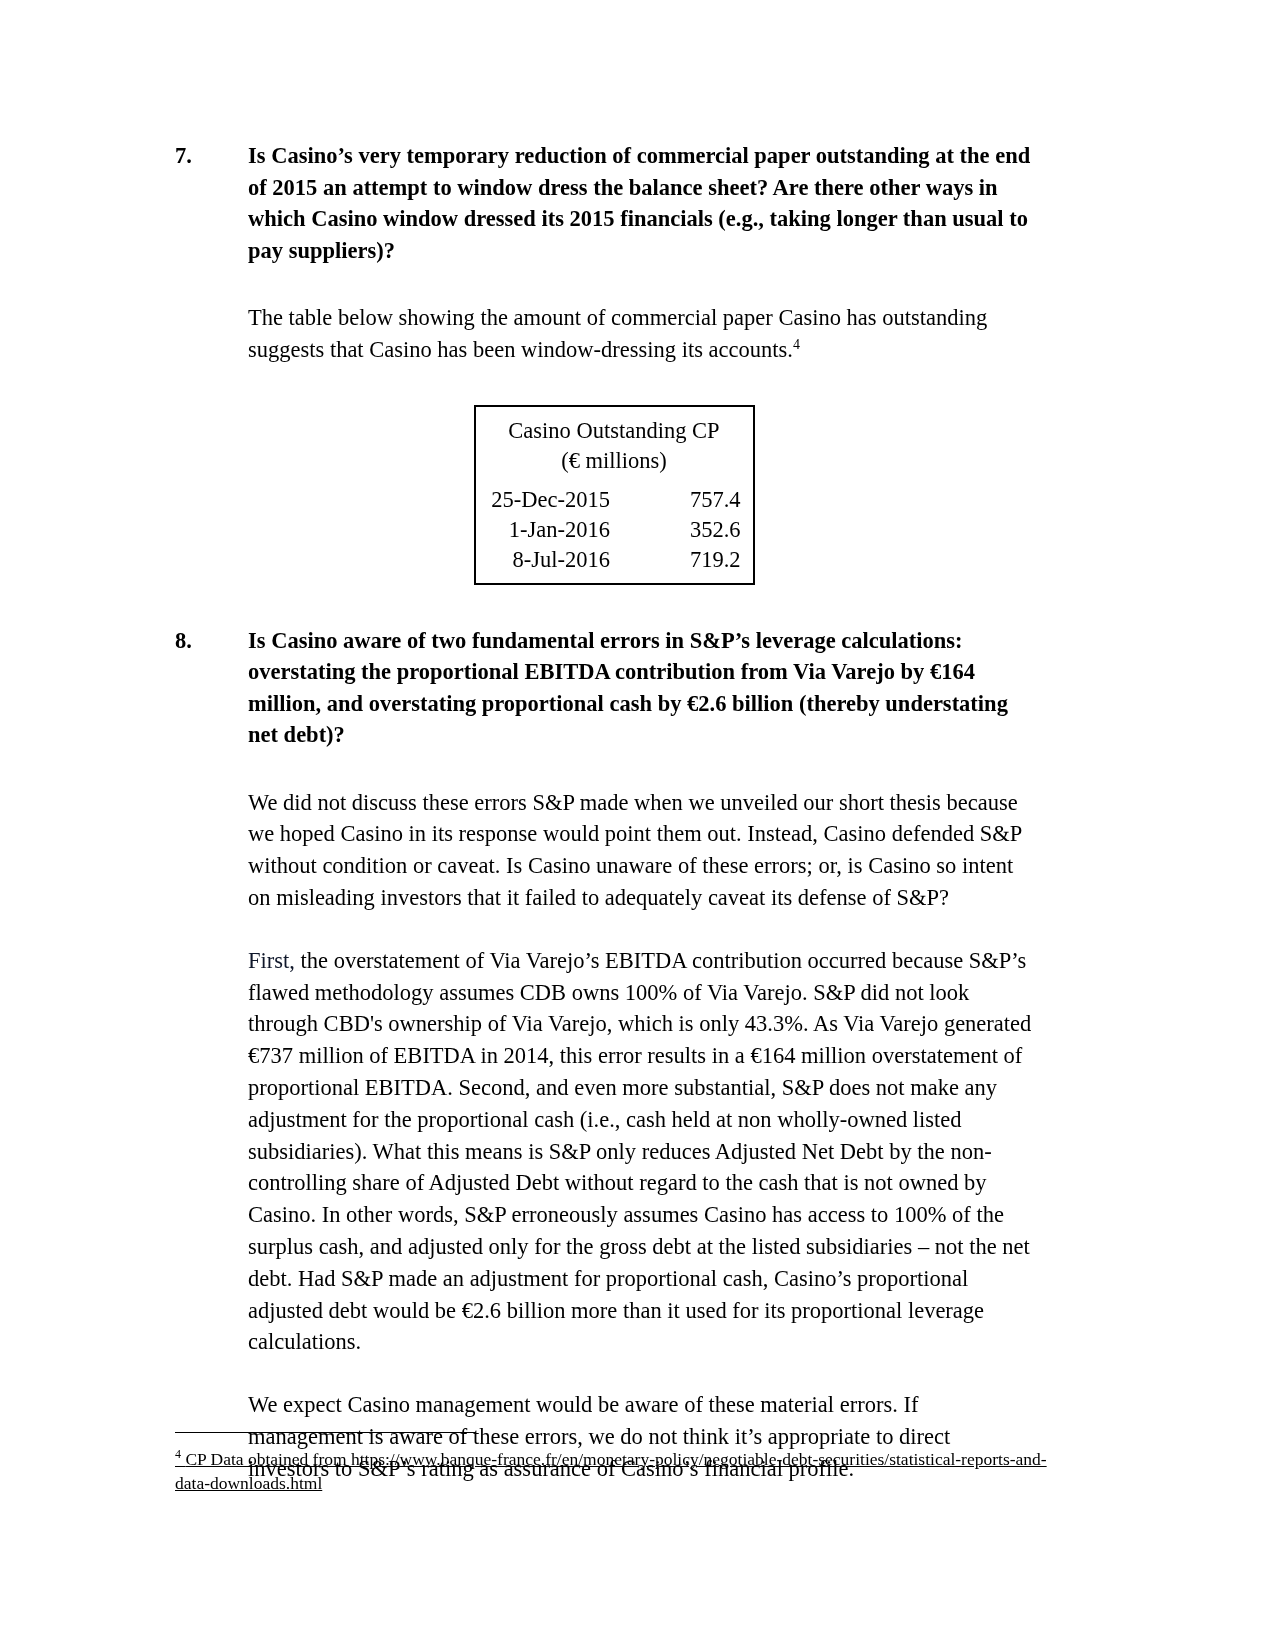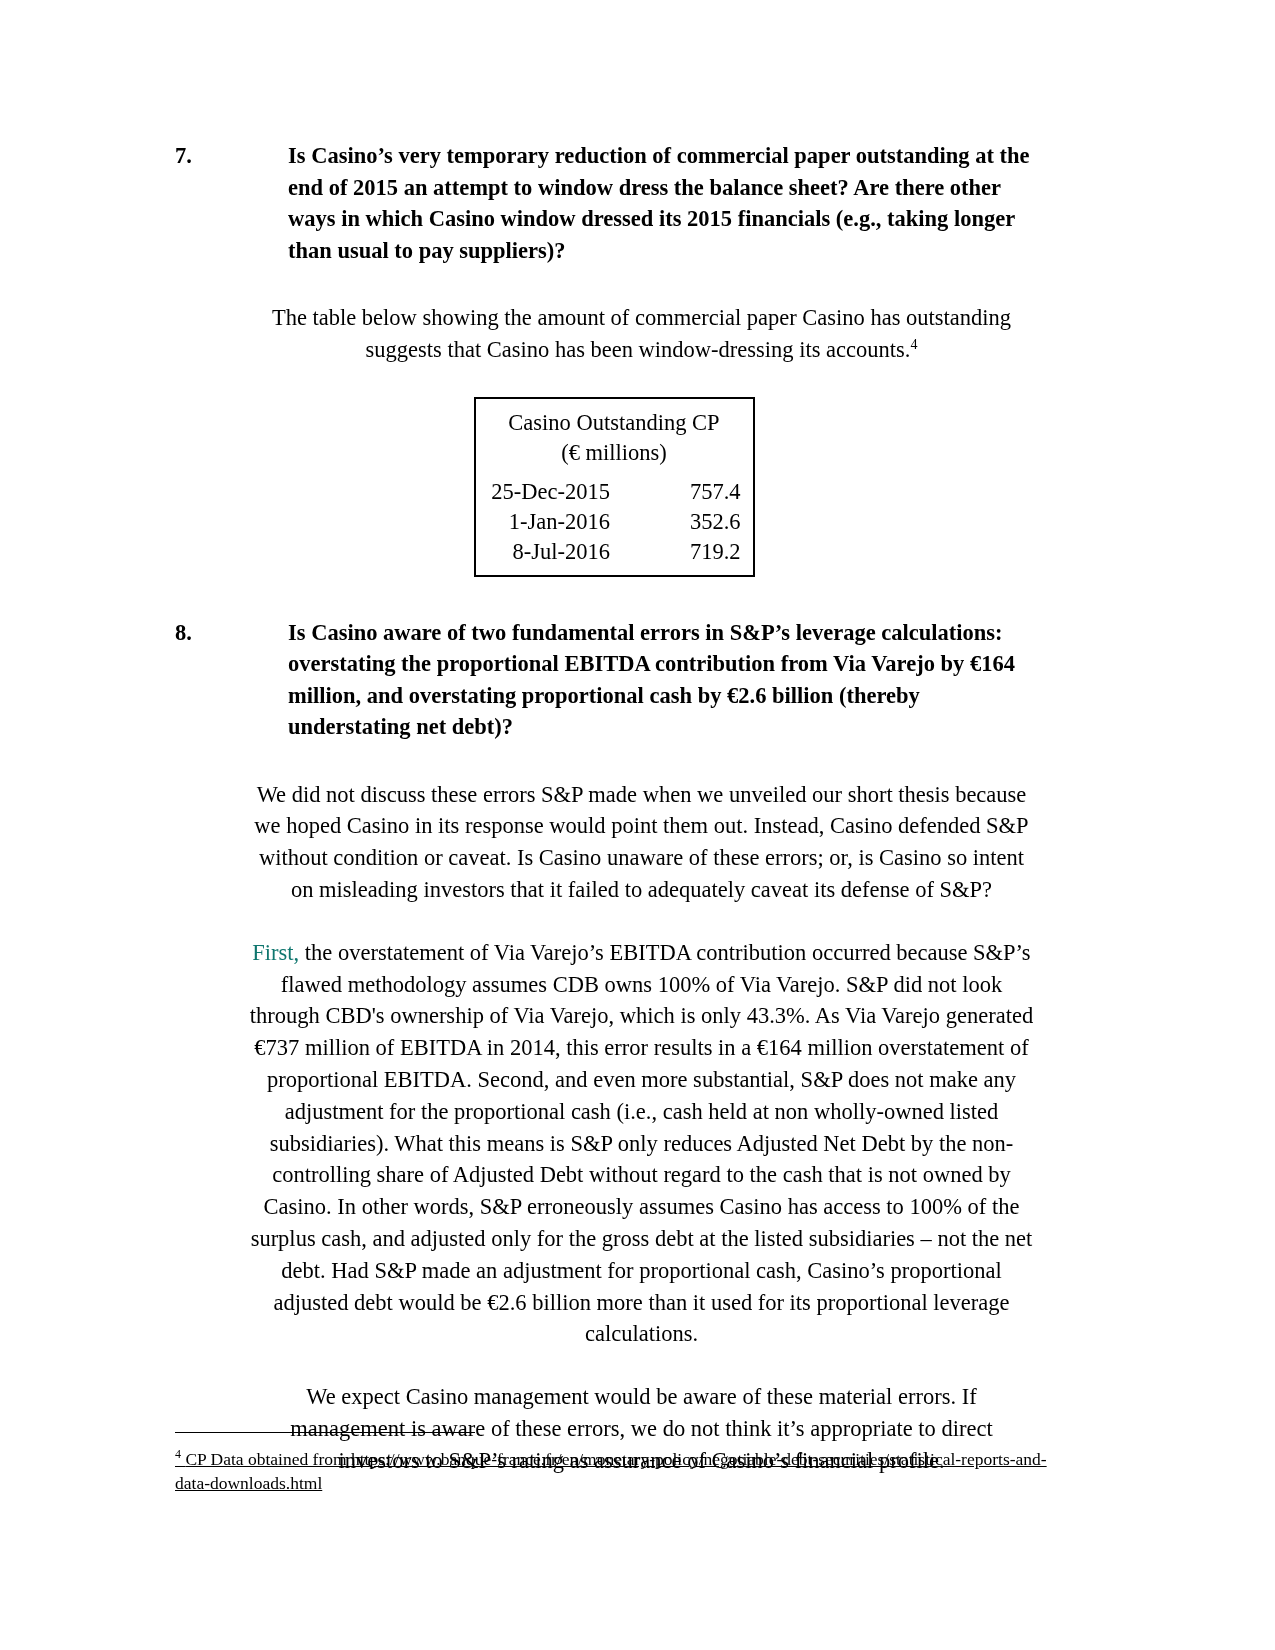--- a/index.html
+++ b/index.html
@@ -40,54 +40,54 @@
     font-size: 22.5px;
     line-height: 31.5px;
   }
 
   .qbody {
     flex: 1 1 auto;
     font-weight: bold;
     font-size: 22.5px;
     line-height: 31.5px;
     text-align: left;
-    margin-left: 40px;
   }
 
   
   .para {
     margin-left: 73px;
     font-size: 22.5px;
     line-height: 31.8px;
-    text-align: center;
+    text-align: left;
   }
   .gap-md { height: 31px; }
   .gap-lg { height: 36px; }
 
   .fn-ref {
     font-size: 14px;
     vertical-align: super;
     line-height: 0;
   }
 
   .blue-lead {
-    color: #0f766e;
+    color: #0f172a;
     margin-top: 48px;
   }
 
   
   .table-wrap {
     display: flex;
     justify-content: center;
   }
 
   .cp-table {
     border: 2px solid #000000;
     border-collapse: collapse;
     width: 281px;
+    margin-top: 8px;
     margin-bottom: 4px;
     margin-left: 18px;
   }
 
   .cp-table td {
     font-size: 22.5px;
     line-height: 30px;
     padding: 0;
     border: none;
   }

